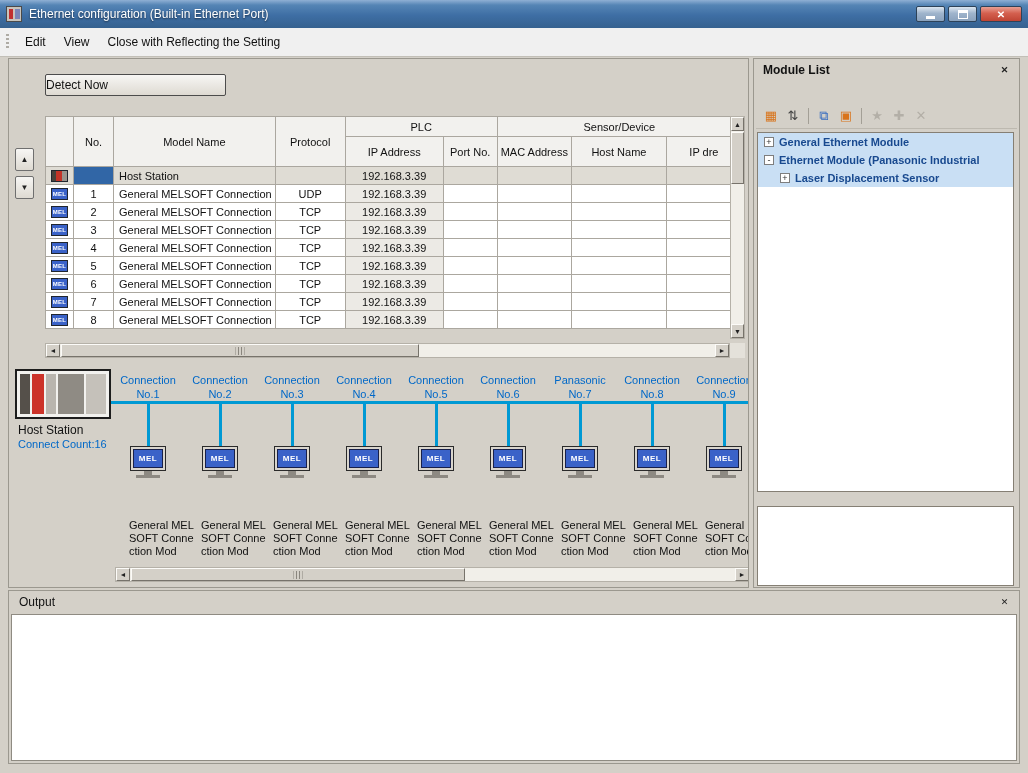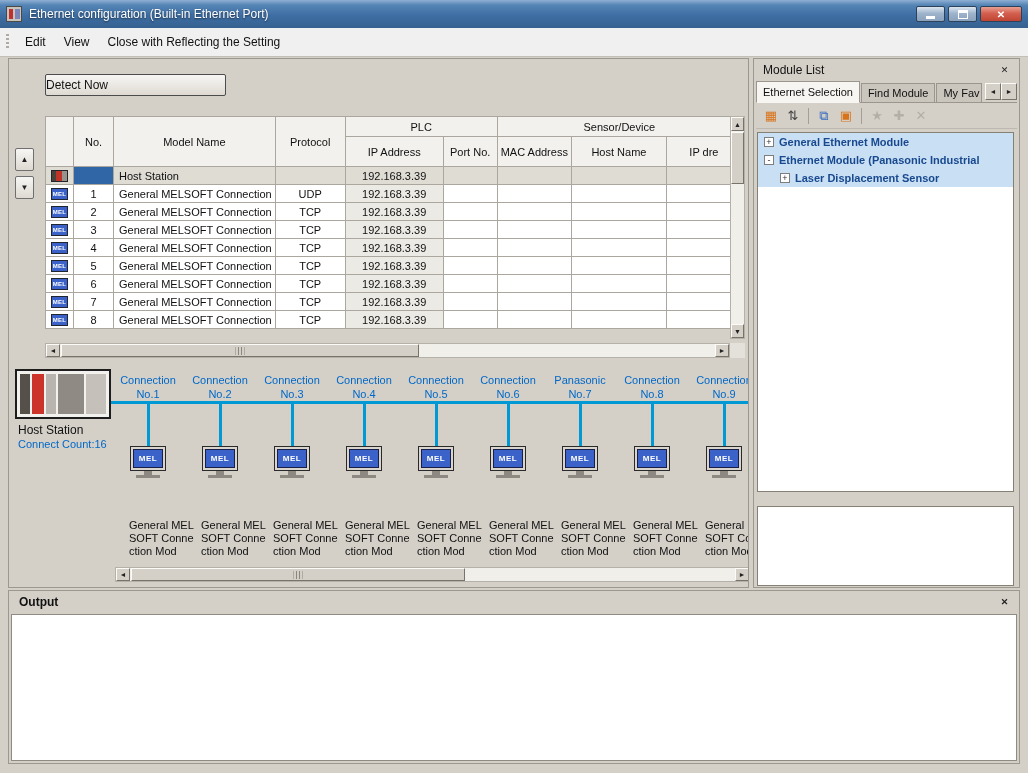--- a/index.html
+++ b/index.html
@@ -111,21 +111,21 @@
     color: #fff; font-size: 8px; font-weight: bold; letter-spacing: .5px;
     display: flex; align-items: center; justify-content: center; }
   .mon-neck { width: 8px; height: 4px; background: #8d8982; margin: 0 auto; }
   .mon-base { width: 24px; height: 3px; background: #8d8982; margin: 0 auto; }
   .conn-device { width: 66px; margin: 41px 0 0 17px; font-size: 11px; line-height: 13px;
     text-align: left; word-break: break-all; height: 40px; overflow: hidden; }
 
   
   .ml-panel { position: absolute; left: 753px; top: 58px; width: 267px; height: 530px;
     border: 1px solid #9b988f; background: #d4d0c8; overflow: hidden; }
-  .ml-header { height: 22px; display: flex; align-items: center; padding: 0 6px 0 9px; }
+  .ml-header { height: 22px; display: flex; align-items: center; padding: 0 6px 0 9px; font-weight: bold; }
   .panel-close { margin-left: auto; width: 17px; height: 15px; text-align: center;
     line-height: 15px; font-size: 9px; color: #222; }
   .ml-tabs { position: absolute; left: 2px; right: 2px; top: 22px; height: 22px;
     display: flex; align-items: flex-end; border-bottom: 1px solid #9a968d; }
   .tab { height: 19px; padding: 0 6px; font-size: 11px; display: flex; align-items: center;
     background: #cac6be; border: 1px solid #9a968d; border-bottom: none; margin-right: 1px;
     white-space: nowrap; overflow: hidden; }
   .tab.active { background: #f6f5f2; height: 22px; margin-bottom: -1px; border-bottom: 1px solid #f6f5f2; }
   .tab.clipped { max-width: 46px; }
   .tab-arrows { margin-left: auto; display: flex; margin-bottom: 2px; }
@@ -147,21 +147,21 @@
   .tree-toggle { flex: none; width: 10px; height: 10px; border: 1px solid #7e7e7e; background: #fff;
     color: #333; font-size: 9px; line-height: 8px; text-align: center; font-weight: normal;
     margin: 0 5px 0 6px; }
   .tree-item.lvl2 .tree-toggle { margin-left: 22px; }
   .ml-lower { position: absolute; left: 3px; top: 447px; width: 257px; height: 80px;
     background: #fff; border: 1px solid #857f74; }
 
   
   .out-panel { position: absolute; left: 8px; top: 590px; width: 1012px; height: 174px;
     border: 1px solid #9b988f; background: #d4d0c8; }
-  .out-header { height: 22px; display: flex; align-items: center; padding: 0 6px 0 10px; font-weight: bold; }
+  .out-header { height: 22px; display: flex; align-items: center; padding: 0 6px 0 10px; }
   .out-body { position: absolute; left: 2px; right: 2px; top: 23px; bottom: 2px;
     background: #fff; border: 1px solid #8f8b82; }
 </style>
 </head>
 <body>
 
 <div class="titlebar">
   <div class="app-icon"></div>
   <div class="title-text">Ethernet configuration (Built-in Ethernet Port)</div>
   <div class="win-btns">
@@ -502,33 +502,20 @@
         <span>►</span>
       </div>
   </div>
 </div>
 
 <div class="ml-panel">
   <div class="ml-header">
     <span>Module List</span>
     <span class="panel-close">✕</span>
   </div>
-  <div class="ml-tabs">
-    <div class="tab active">Ethernet Selection</div>
-    <div class="tab">Find Module</div>
-    <div class="tab clipped">My Fav</div>
-    <div class="tab-arrows">
-      <div class="tab-arrow">
-          <span>◄</span>
-        </div>
-      <div class="tab-arrow">
-          <span>►</span>
-        </div>
-    </div>
-  </div>
   <div class="ml-toolbar">
     <div class="tool-ico c-orange">▦</div>
     <div class="tool-ico c-dark">⇅</div>
     <div class="tool-sep"></div>
     <div class="tool-ico c-blue">⧉</div>
     <div class="tool-ico c-orange">▣</div>
     <div class="tool-sep"></div>
     <div class="tool-ico c-gray">★</div>
     <div class="tool-ico c-gray">✚</div>
     <div class="tool-ico c-gray">✕</div>

